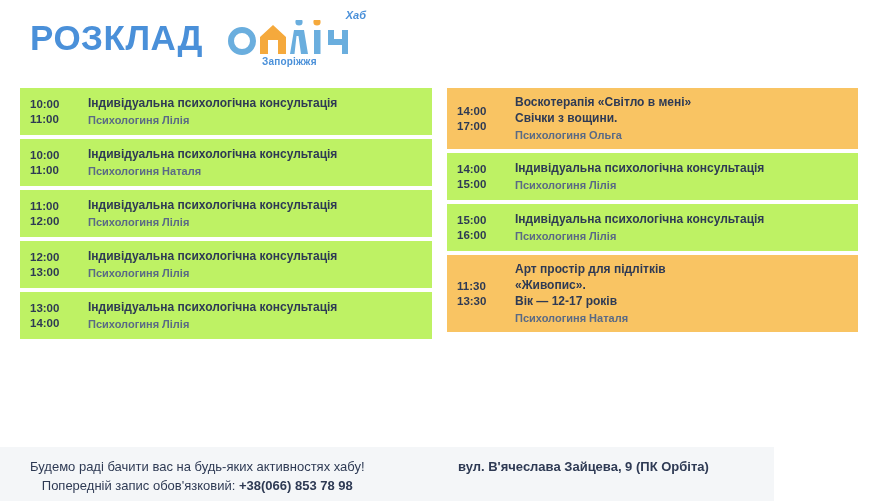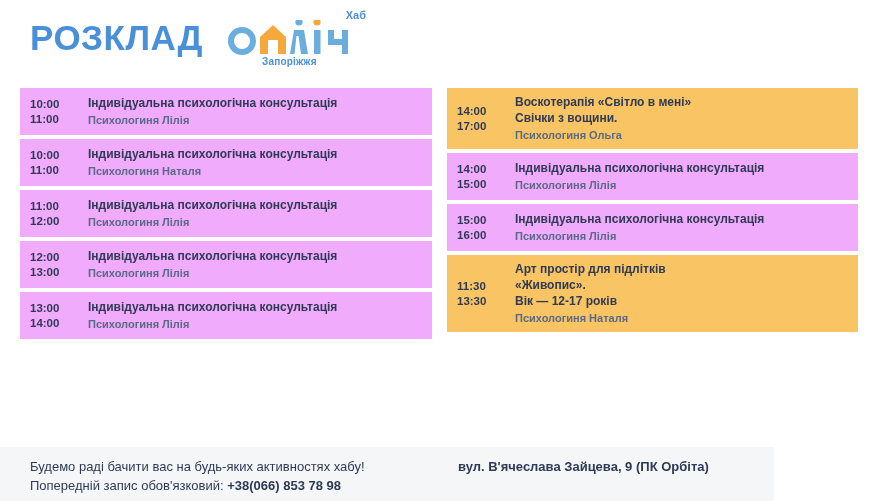--- a/index.html
+++ b/index.html
@@ -22,21 +22,21 @@
     font-size: 35px;
     font-weight: bold;
     letter-spacing: 0.5px;
     color: #4a90d9;
   }
 
   
   #logo { position: absolute; left: 228px; top: 6px; width: 140px; height: 62px; }
   #logo-hub {
     position: absolute; right: 2px; top: 3px;
-    font-size: 11px; font-weight: bold; color: #4a90d9;
+    font-size: 11px; font-weight: bold; color: #4a90d9; font-style: italic;
   }
   #logo-city {
     position: absolute; left: 34px; bottom: 1px;
     font-size: 10px; font-weight: bold; color: #4a90d9;
     letter-spacing: 0.2px;
   }
   #logo-word {
     position: absolute; left: 0; top: 14px;
     height: 36px; width: 140px;
   }
@@ -60,21 +60,21 @@
   #col-left  { position: absolute; left: 20px;  top: 88px; width: 412px; }
   #col-right { position: absolute; left: 447px; top: 88px; width: 411px; }
 
   .slot {
     display: flex;
     align-items: center;
     margin-bottom: 4px;
     padding: 6px 8px 6px 10px;
     min-height: 47px;
   }
-  .slot.blue   { background: #f0abfc; }
+  .slot.blue   { background: #bef264; }
   .slot.orange { background: #f9c463; }
 
   .slot-times {
     width: 52px;
     flex: 0 0 52px;
     font-size: 11.5px;
     font-weight: bold;
     color: #2e3a54;
     line-height: 15px;
   }
@@ -93,20 +93,21 @@
     line-height: 16px;
     margin-top: 1px;
   }
 
   
   #footer {
     position: absolute;
     left: 0; top: 447px;
     width: 774px; height: 54px;
     background: #f4f6f8;
+    text-align: center;
   }
   #footer-left  { position: absolute; left: 30px;  top: 10px; }
   #footer-right { position: absolute; left: 458px; top: 10px; }
   .foot-line {
     font-size: 13px;
     color: #2e3a54;
     line-height: 19px;
   }
   .foot-strong { font-weight: bold; }
 </style>

